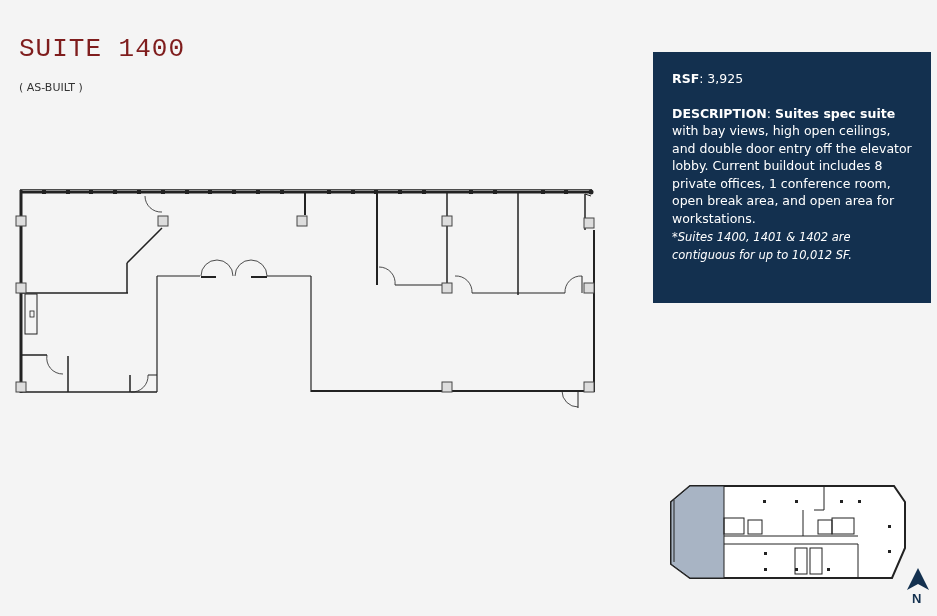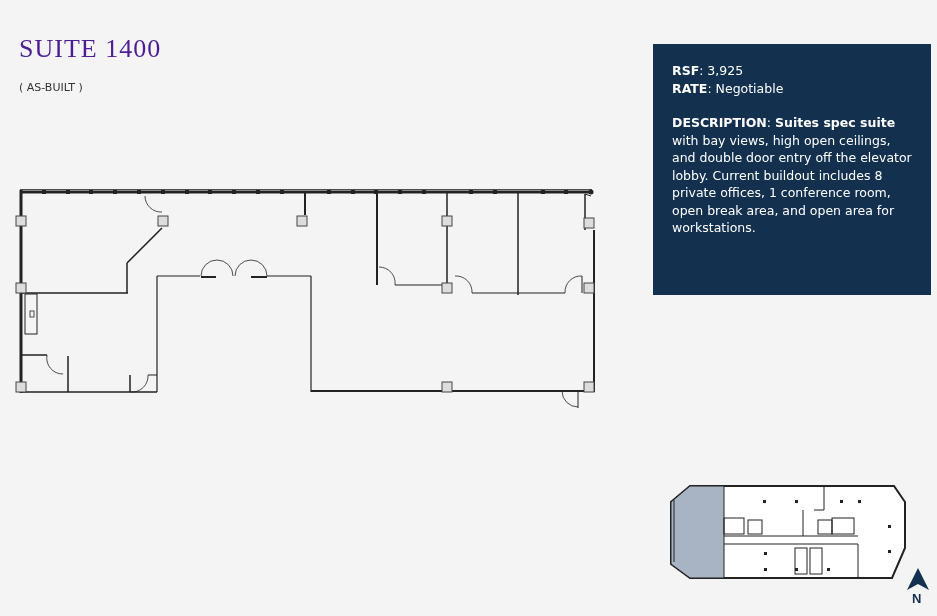--- a/index.html
+++ b/index.html
@@ -1,35 +1,35 @@
 <!DOCTYPE html>
 <html><head>
 <meta charset="utf-8">
 <style>
   html, body { margin:0; padding:0; }
   body { width:937px; height:616px; background:#f4f4f4; position:relative; overflow:hidden; font-family:"Liberation Sans", sans-serif; }
-  .title { position:absolute; left:19px; top:34px; font-size:26px; letter-spacing:1px; color:#4c1d95; font-family:Liberation Serif, serif; font-weight:normal; }
+  .title { position:absolute; left:19px; top:34px; font-size:26px; letter-spacing:1px; color:#7f1d1d; font-family:Liberation Mono, monospace; font-weight:normal; }
   .subtitle { position:absolute; left:19px; top:81px; font-size:11px; color:#333; font-family:"DejaVu Sans", sans-serif; }
-  .info { position:absolute; left:653px; top:44px; width:278px; height:251px; background:#13304f; color:#fff; box-sizing:border-box; padding:18px 19px; font-family:"DejaVu Sans", sans-serif; font-size:12.5px; line-height:17.5px; }
+  .info { position:absolute; left:653px; top:52px; width:278px; height:251px; background:#13304f; color:#fff; box-sizing:border-box; padding:18px 19px; font-family:"DejaVu Sans", sans-serif; font-size:12.5px; line-height:17.5px; }
   .info b { font-weight:bold; }
   .info .gap { height:17px; }
   .info .note { font-style:italic; font-size:11.5px; line-height:17.5px; margin-top:2px; }
   svg { position:absolute; }
 </style>
 </head>
 <body>
 
 <div class="title">SUITE 1400</div>
 <div class="subtitle">( AS-BUILT )</div>
 
 <div class="info">
   <div><b>RSF</b><span>: 3,925</span></div>
-  <div><b>RATE</b><span>: Negotiable</span></div>
   <div class="gap"></div>
   <div><b>DESCRIPTION</b><span>: </span><b>Suites spec suite</b><span> with bay views, high open ceilings, and double door entry off the elevator lobby. Current buildout includes 8 private offices, 1 conference room, open break area, and open area for workstations.</span></div>
+  <div class="note">*Suites 1400, 1401 &amp; 1402 are contiguous for up to 10,012 SF.</div>
 </div>
 
 <svg style="left:0;top:180px" width="610" height="235" viewBox="0 180 610 235" fill="none" stroke="#222">
 
   <line x1="20" y1="192" x2="592" y2="192" stroke-width="3"></line>
   <line x1="20" y1="189.5" x2="592" y2="189.5" stroke-width="0.8"></line>
   <g fill="#222" stroke="none">
     <rect x="42" y="190" width="4" height="4"></rect>
       <rect x="66" y="190" width="4" height="4"></rect>
       <rect x="89" y="190" width="4" height="4"></rect>

